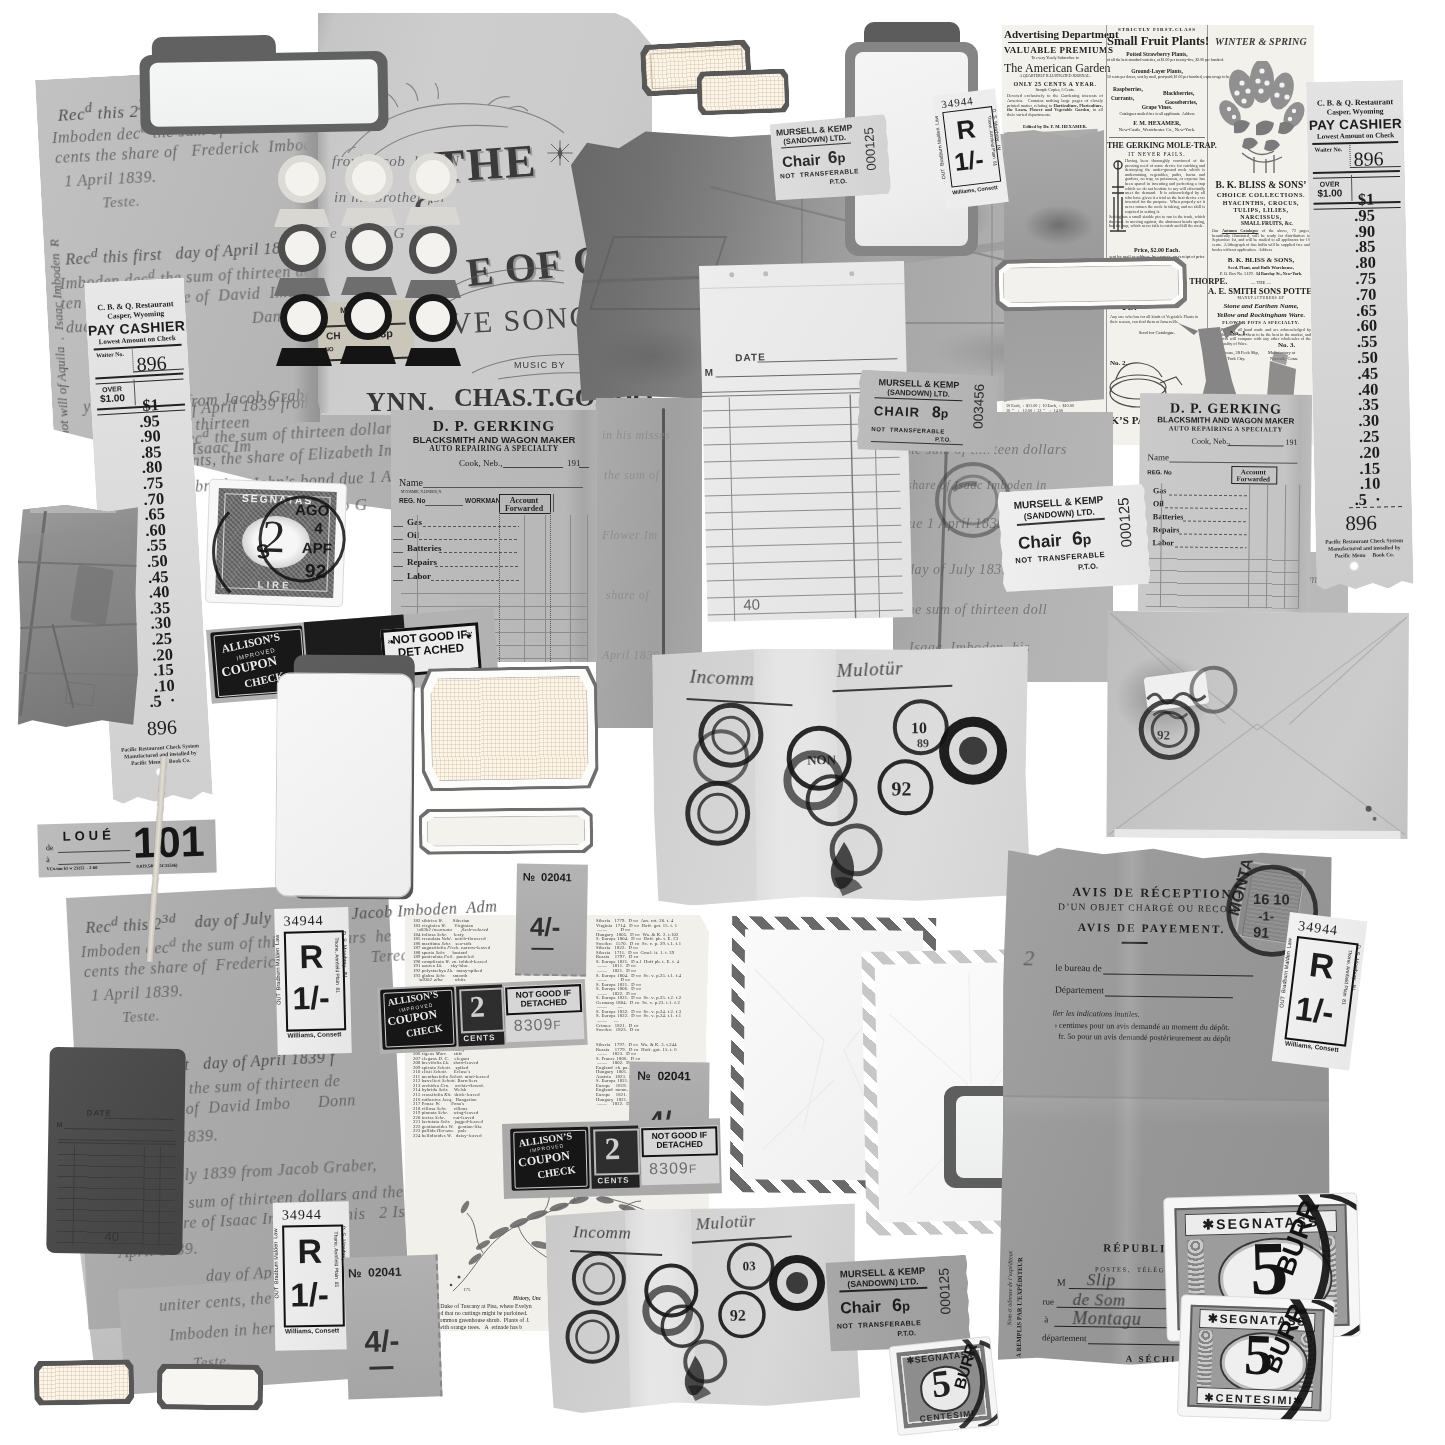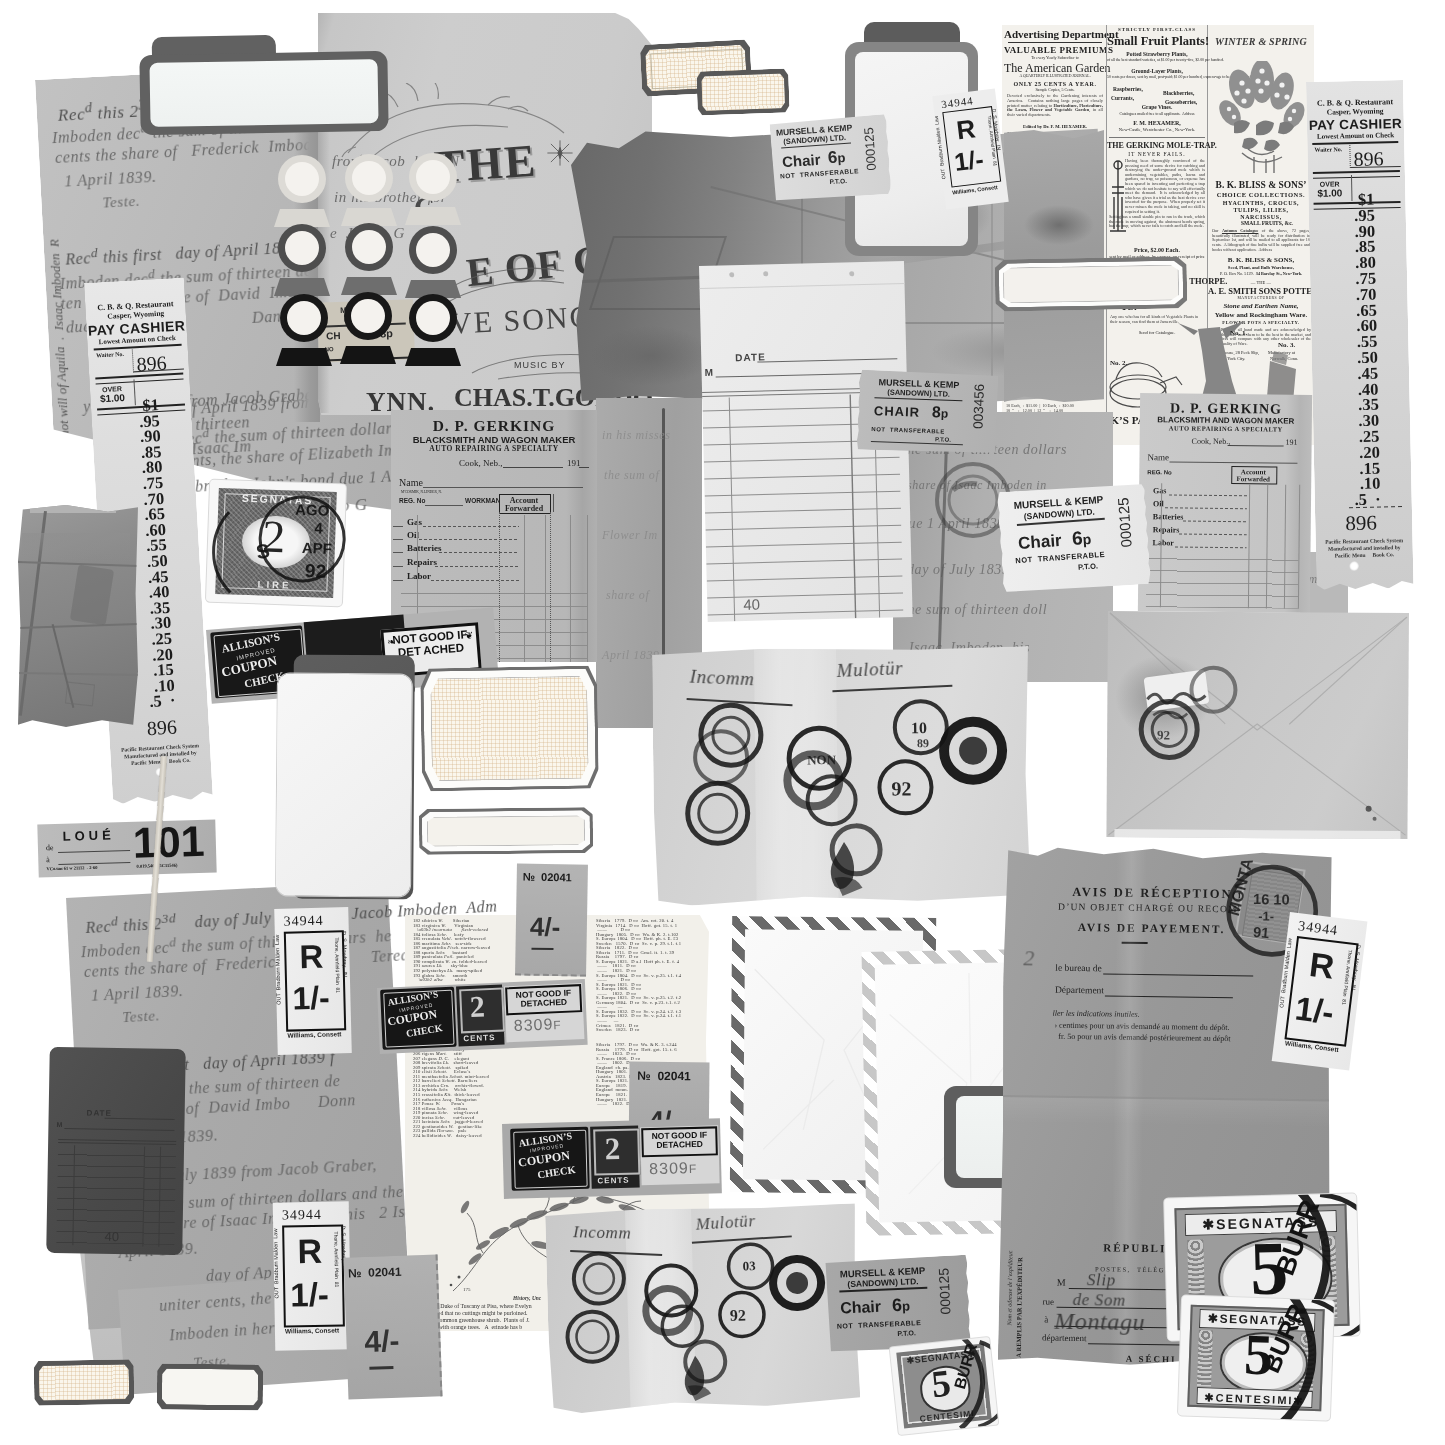--- a/index.html
+++ b/index.html
@@ -206,21 +206,21 @@
 in September 1st, and will be mailed to all applicants for
 10 cents.&nbsp; A lithograph of fine bulbs will be supplied free
 and books without application.&nbsp; Address</div>
     <div class="t serif ctr" style="left:0;top:232px;width:100%;font-size:7px;font-weight:bold;">B. K. BLISS &amp; SONS,</div>
     <div class="t serif ctr" style="left:0;top:241px;width:100%;font-size:4.6px;font-weight:bold;">Seed, Plant, and Bulb Warehouse,</div>
     <div class="t serif ctr" style="left:0;top:247px;width:100%;font-size:4.2px;">P. O. Box No. 5129.&nbsp;&nbsp;<b>34 Barclay St., New-York.</b></div>
     <div class="t serif ctr" style="left:0;top:256px;width:100%;font-size:4.6px;">— THE —</div>
     <div class="t serif ctr" style="left:0;top:262px;width:100%;font-size:8.5px;font-weight:bold;">A. E. SMITH SONS POTTERY CO.</div>
     <div class="t serif ctr" style="left:0;top:272px;width:100%;font-size:3.8px;letter-spacing:.5px;">MANUFACTURERS OF</div>
     <div class="t serif ctr" style="left:0;top:278px;width:100%;font-size:7px;font-weight:bold;font-style:italic;">Stone and Earthen Name,</div>
-    <div class="t serif ctr" style="left:0;top:287px;width:100%;font-size:7px;font-weight:bold;">Yellow and Rockingham Ware.</div>
+    <div class="t serif ctr" style="left:0;top:287px;width:100%;font-size:7px;font-weight:bold;font-style:italic;">Yellow and Rockingham Ware.</div>
     <div class="t serif ctr" style="left:0;top:296px;width:100%;font-size:4.6px;font-weight:bold;letter-spacing:.5px;">FLOWER POTS A SPECIALTY.</div>
     <div class="ab serif" style="left:3px;top:303px;width:100px;font-size:4.2px;line-height:4.7px;text-align:justify;color:#333;">Clay Pots per all hand made and are acknowledged
 by those that have used them to be the best in the
 market, and our prices will compare with any other
 wholesaler of the same quality of Ware.</div>
     <div class="t serif" style="left:6px;top:326px;font-size:4.4px;">Warehouse, 28 Peck Slip,</div>
     <div class="t serif" style="left:60px;top:326px;font-size:4.4px;">Manufactory at</div>
     <div class="t serif" style="left:10px;top:332px;font-size:4.4px;">New York City.</div>
     <div class="t serif" style="left:62px;top:332px;font-size:4.4px;">Norwalk, Conn.</div>
   </div>
@@ -983,21 +983,21 @@
   <div class="t serif" style="left:104px;top:396px;font-size:11px;font-weight:bold;letter-spacing:2px;">RÉPUBLIQU</div>
   <div class="t serif" style="left:96px;top:420px;font-size:6.5px;letter-spacing:1.5px;">POSTES,&nbsp;&nbsp;TÉLÉGRA</div>
   <div class="t serif" style="left:58px;top:432px;font-size:10px;">M</div>
   <div class="ab" style="left:70px;top:442px;width:120px;height:1px;background:#222;"></div>
   <div class="sl" style="left:88px;top:424px;font-size:17px;color:#2f2f2f;">Slip</div>
   <div class="t serif" style="left:44px;top:452px;font-size:9px;">rue</div>
   <div class="ab" style="left:58px;top:461px;width:130px;height:1px;background:#222;"></div>
   <div class="sl" style="left:74px;top:444px;font-size:17px;color:#2f2f2f;">de Som</div>
   <div class="t serif" style="left:46px;top:470px;font-size:9px;">à</div>
   <div class="ab" style="left:56px;top:480px;width:132px;height:1px;background:#222;"></div>
-  <div class="sl" style="left:56px;top:462px;font-size:24px;color:#2f2f2f;">Montagu</div>
+  <div class="sl" style="left:74px;top:462px;font-size:18px;color:#2f2f2f;">Montagu</div>
   <div class="t serif" style="left:44px;top:488px;font-size:9px;">département</div>
   <div class="ab" style="left:90px;top:497px;width:96px;height:1px;background:#222;"></div>
   <div class="t serif" style="left:128px;top:508px;font-size:9px;font-weight:bold;letter-spacing:2px;">A&nbsp;SÉCHI</div>
   <div class="t vtextup serif" style="left:8px;top:405px;font-size:6px;font-style:italic;">Nom et adresse de l’expéditeur.</div>
   <div class="t vtextup serif" style="left:18px;top:412px;font-size:6.5px;font-weight:bold;">A&nbsp;REMPLIS&nbsp;PAR&nbsp;L’EXPÉDITEUR</div>
 </div>
 
 <div class="ab" style="left:1290px;top:912px;width:78px;height:150px;background:linear-gradient(100deg,#f2f2f2,#e8e8e8);transform:rotate(7deg);transform-origin:0 0;color:#1d1d1d;">
   <div class="t serif" style="left:10px;top:6px;font-size:14px;letter-spacing:1px;">34944</div>
   <div class="ab" style="left:10px;top:23px;width:58px;height:100px;border:2px solid #111;"></div>

